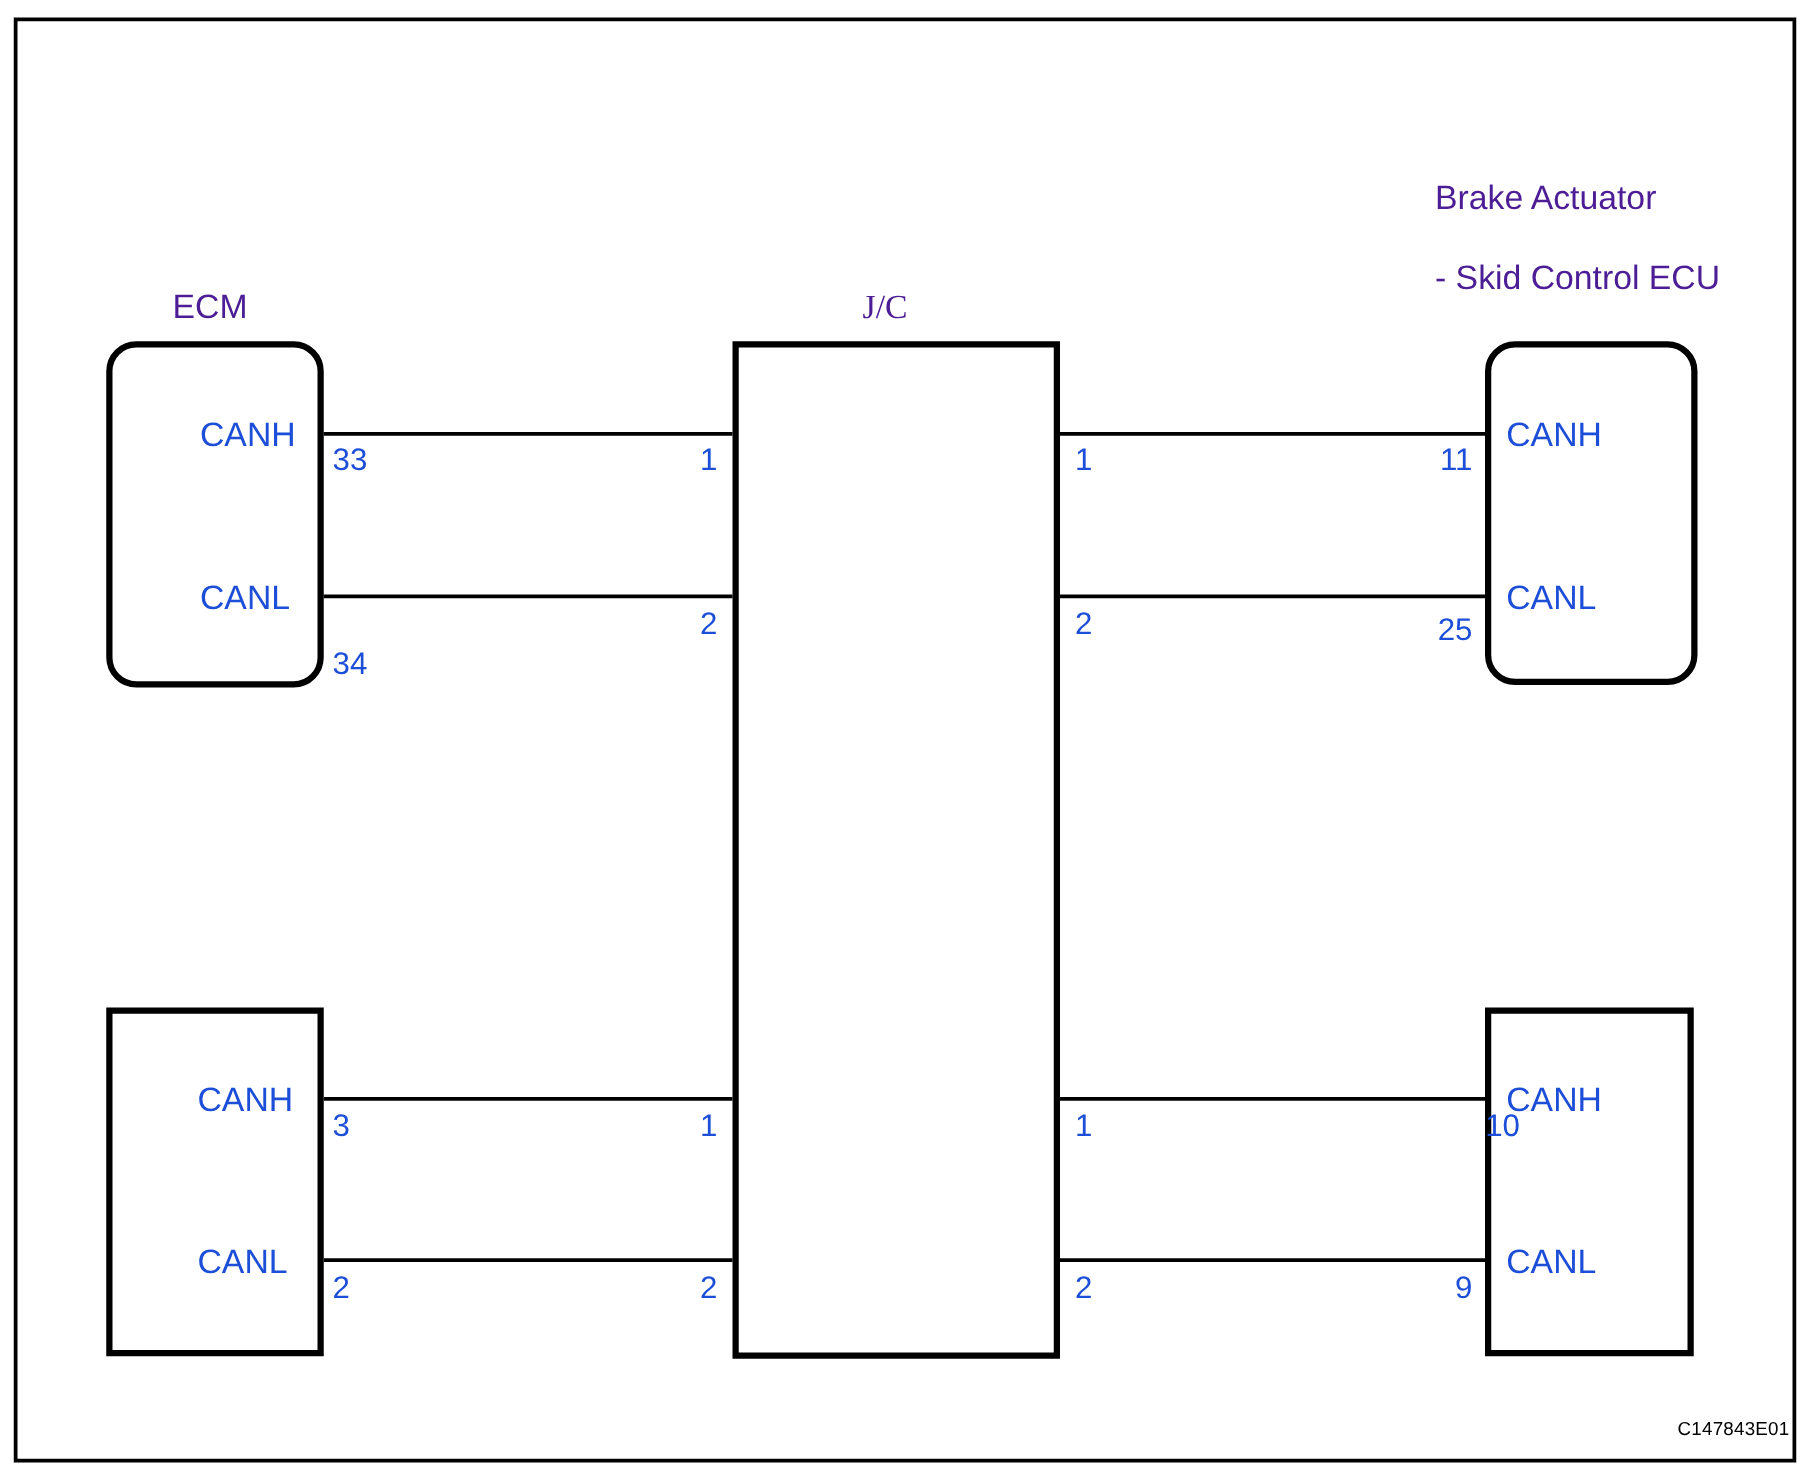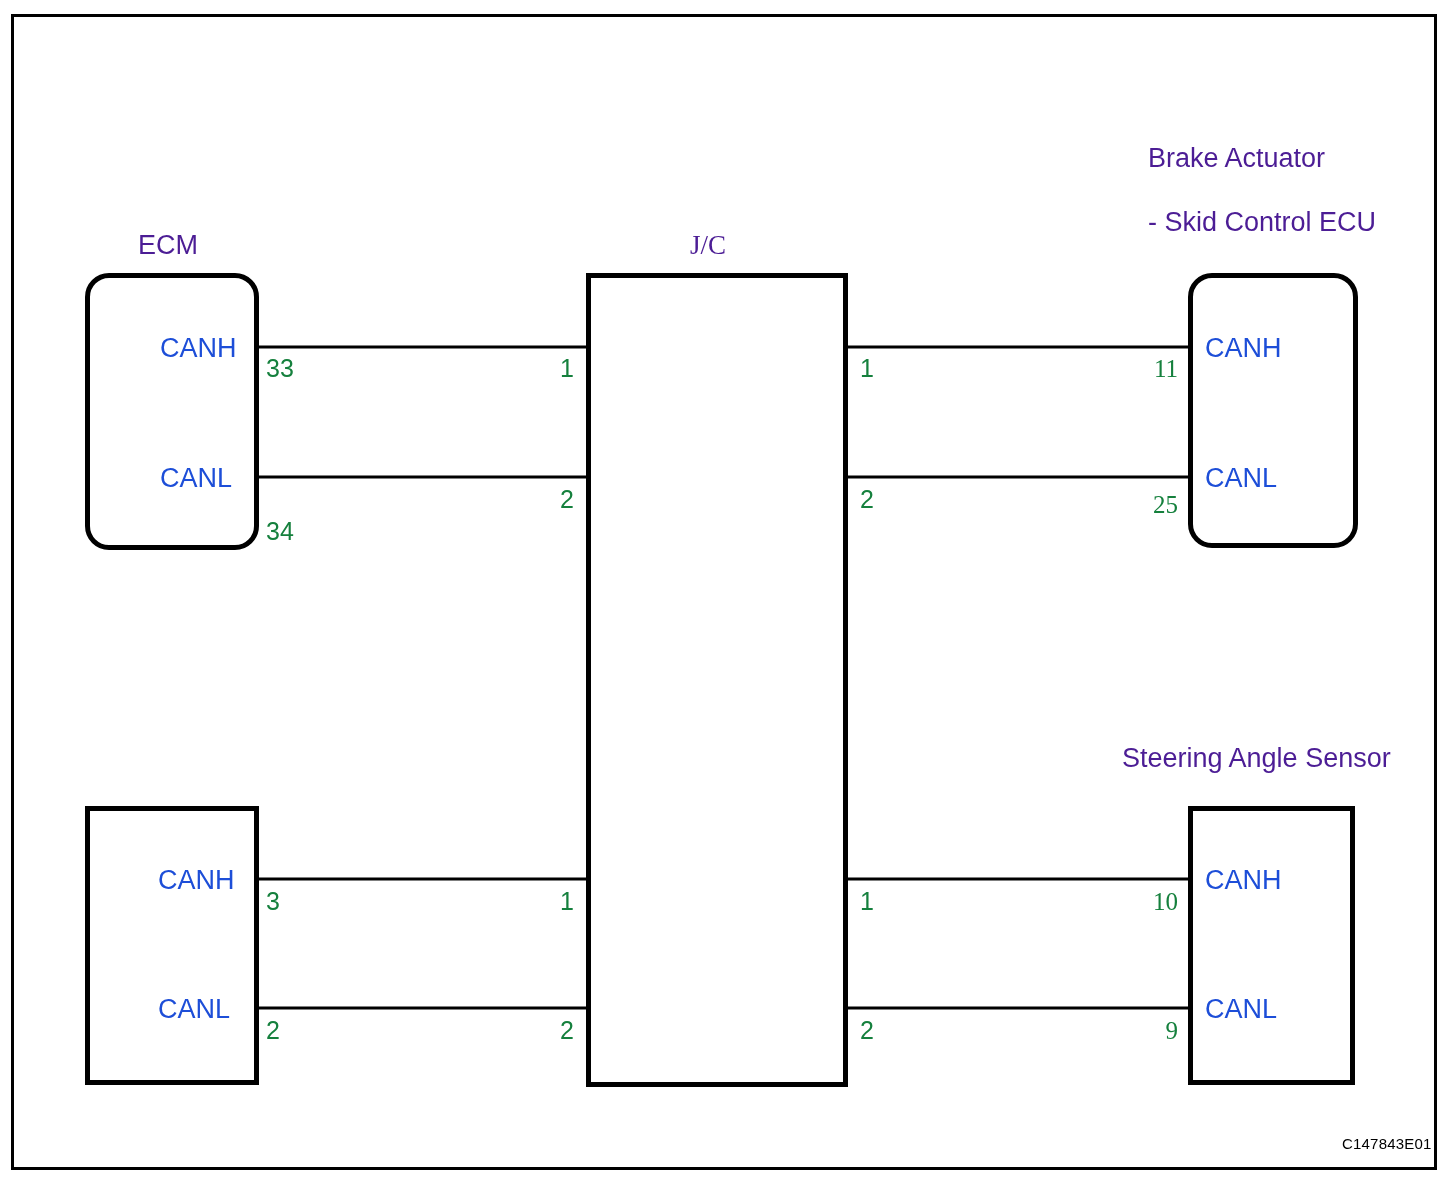--- a/index.html
+++ b/index.html
@@ -59,23 +59,23 @@
     font-size: 27px;
     line-height: 1;
     white-space: nowrap;
     color: #4c1d95;
   }
   .pin {
     position: absolute;
     font-size: 25px;
     line-height: 1;
     white-space: nowrap;
-    color: #15803d;
+    color: #1d4ed8;
   }
-  .pin.right-align { text-align: right; font-family: Liberation Serif, serif; }
+  .pin.right-align { text-align: right; }
   .figcode {
     position: absolute;
     font-size: 15px;
     line-height: 1;
     letter-spacing: 0.2px;
     white-space: nowrap;
     color: #000;
     font-weight: normal;
   }
 </style>
@@ -142,22 +142,21 @@
   <div class="label" style="left:1205px; top:465px;">CANL</div>
   <div class="pin right-align" style="left:1108px; top:356px; width:70px;">11</div>
   <div class="pin right-align" style="left:1108px; top:492px; width:70px;">25</div>
 
   <div class="box square" style="left:85px; top:806px; width:174px; height:279px;"></div>
   <div class="label" style="left:158px; top:867px;">CANH</div>
   <div class="label" style="left:158px; top:996px;">CANL</div>
   <div class="pin" style="left:266px; top:889px;">3</div>
   <div class="pin" style="left:266px; top:1018px;">2</div>
 
-  <div class="title" style="left:1122px; top:745px;">Steering Angle Sensor</div>
   <div class="box square" style="left:1188px; top:806px; width:167px; height:279px;"></div>
   <div class="label" style="left:1205px; top:867px;">CANH</div>
   <div class="label" style="left:1205px; top:996px;">CANL</div>
-  <div class="pin right-align" style="left:1108px; top:889px; width:70px;">10</div>
+  <div class="pin right-align" style="left:1146px; top:889px; width:70px;">10</div>
   <div class="pin right-align" style="left:1108px; top:1018px; width:70px;">9</div>
 
   <div class="figcode" style="left:1342px; top:1136px;">C147843E01</div>
 
 </div>
 
 </body></html>

